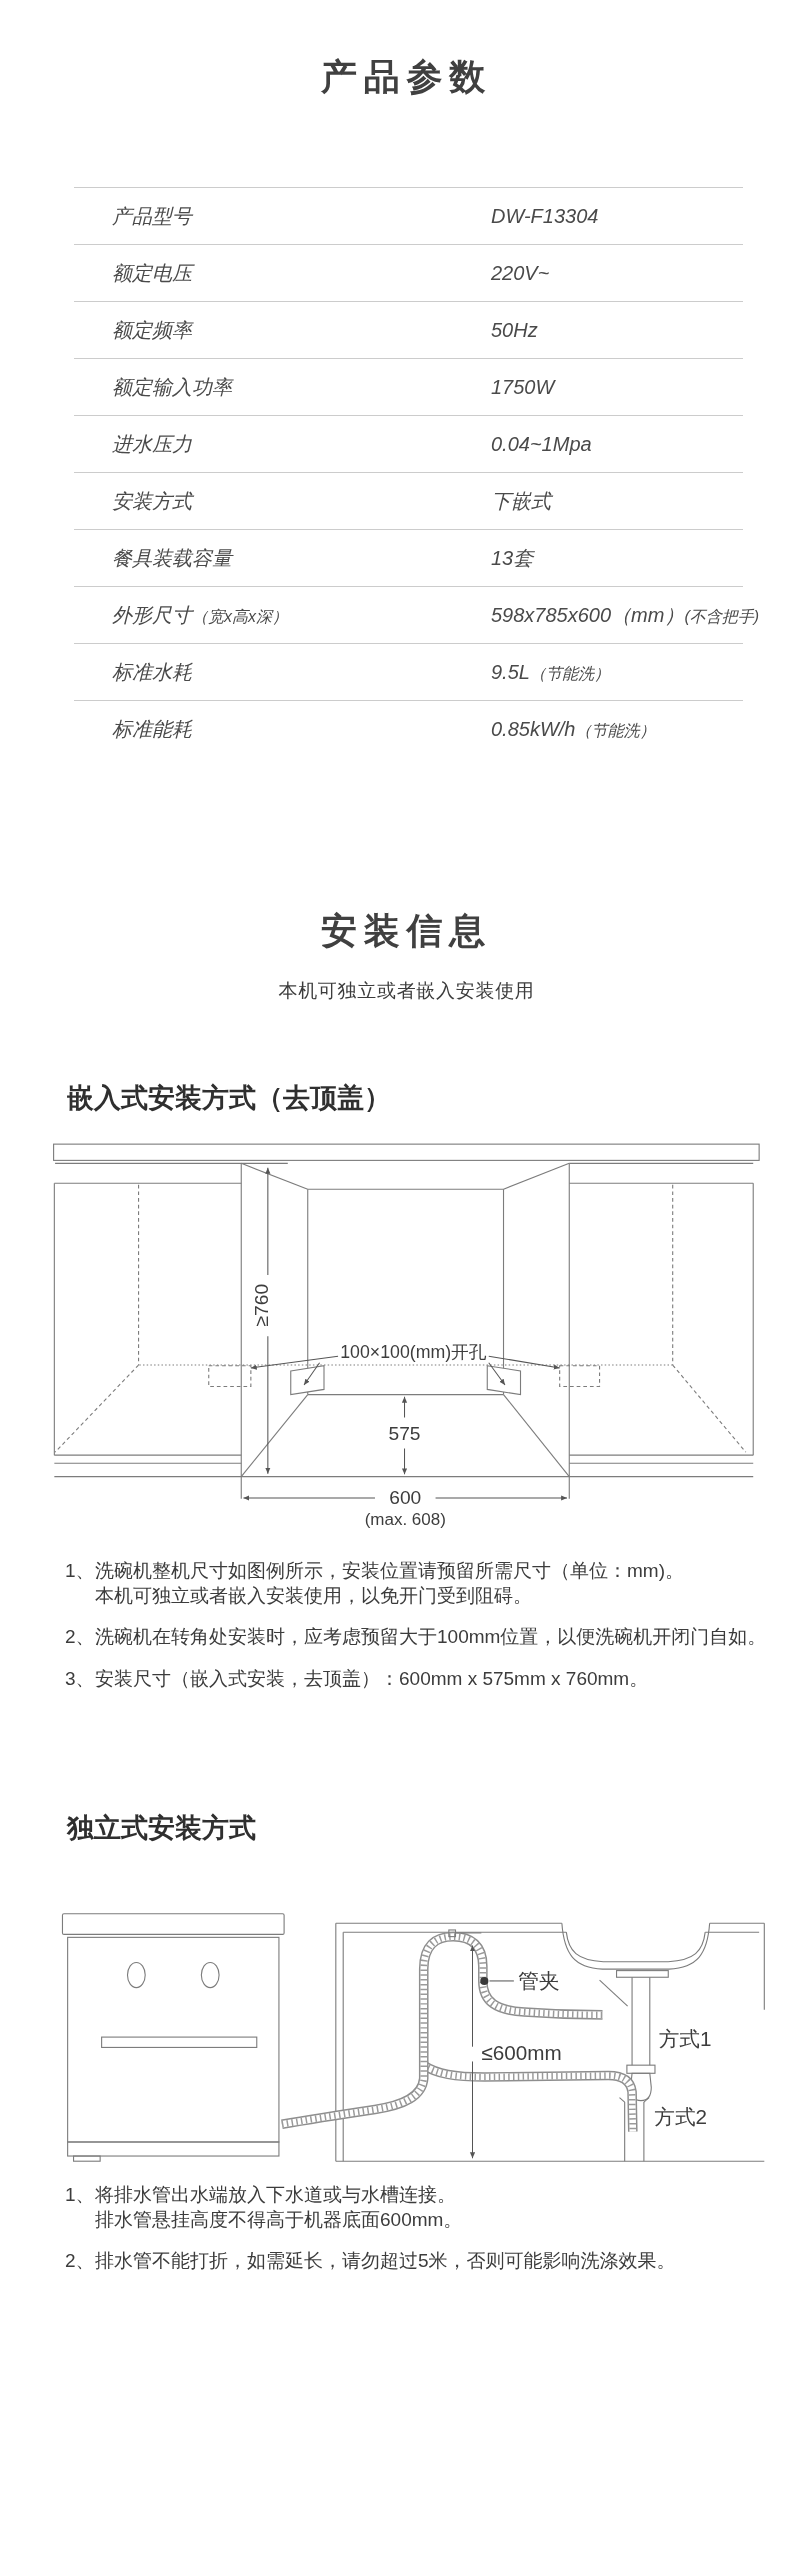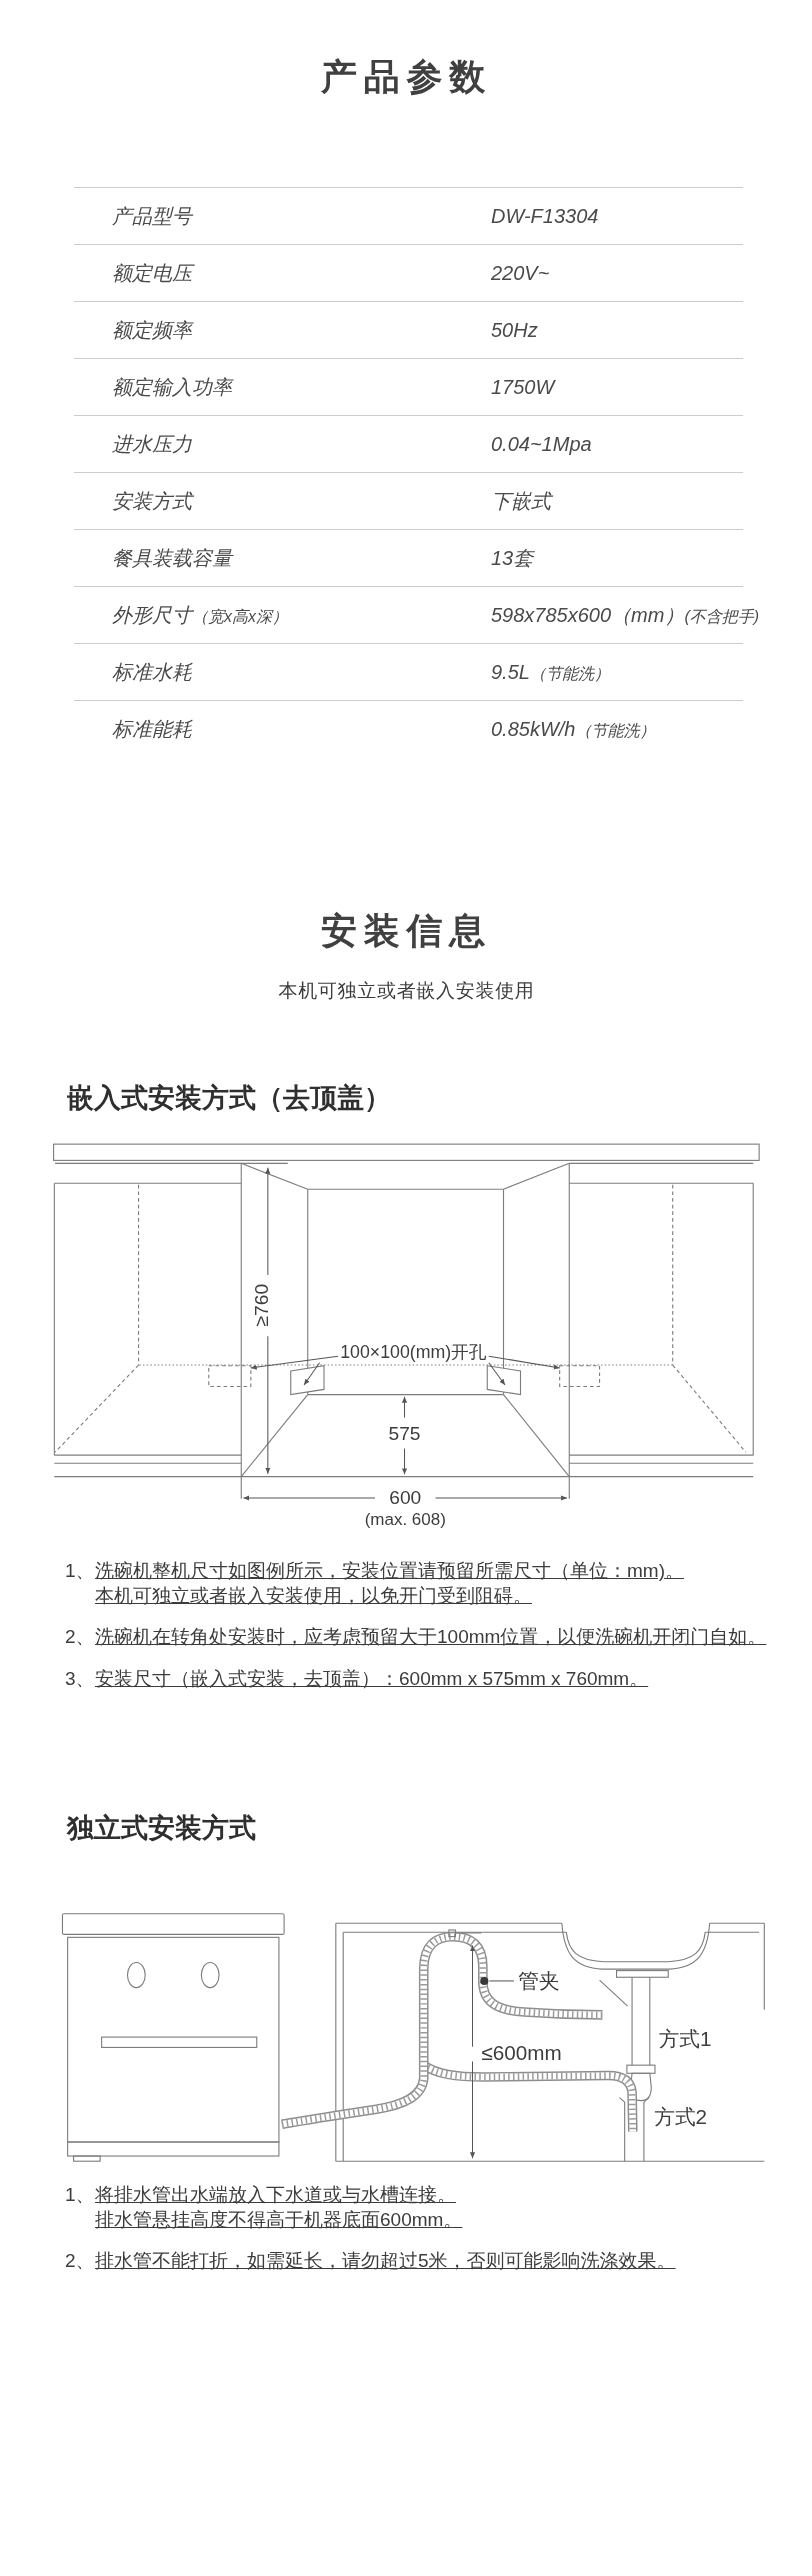--- a/index.html
+++ b/index.html
@@ -28,21 +28,21 @@
 
   .diagram{position:absolute;left:44px;}
   #diagram-embedded{top:1138px;}
   #diagram-freestanding{top:1910px;}
 
   .notes{position:absolute;left:65px;width:709px;font-size:19px;line-height:25px;color:#3c3c3c;}
   #notes-embedded{top:1558px;}
   #notes-freestanding{top:2182px;}
   .note{display:flex;margin-bottom:16.3px;}
   .note .num{flex:0 0 30px;}
-  .note .txt{flex:1;text-decoration:underline;}
+  .note .txt{flex:1;}
 
   svg text{font-family:"Liberation Sans","DejaVu Sans",sans-serif;fill:#3d3d3d;}
   .ln{stroke:#7c7c7c;stroke-width:1.5;fill:none;}
   .dash{stroke-dasharray:5 4;}
   .dot{stroke-dasharray:2 3;}
   .dim{stroke:#555;stroke-width:1.4;fill:none;}
   .cut{fill:#fff;stroke:#7c7c7c;stroke-width:1.5;}
 </style>
 </head>
 <body>

